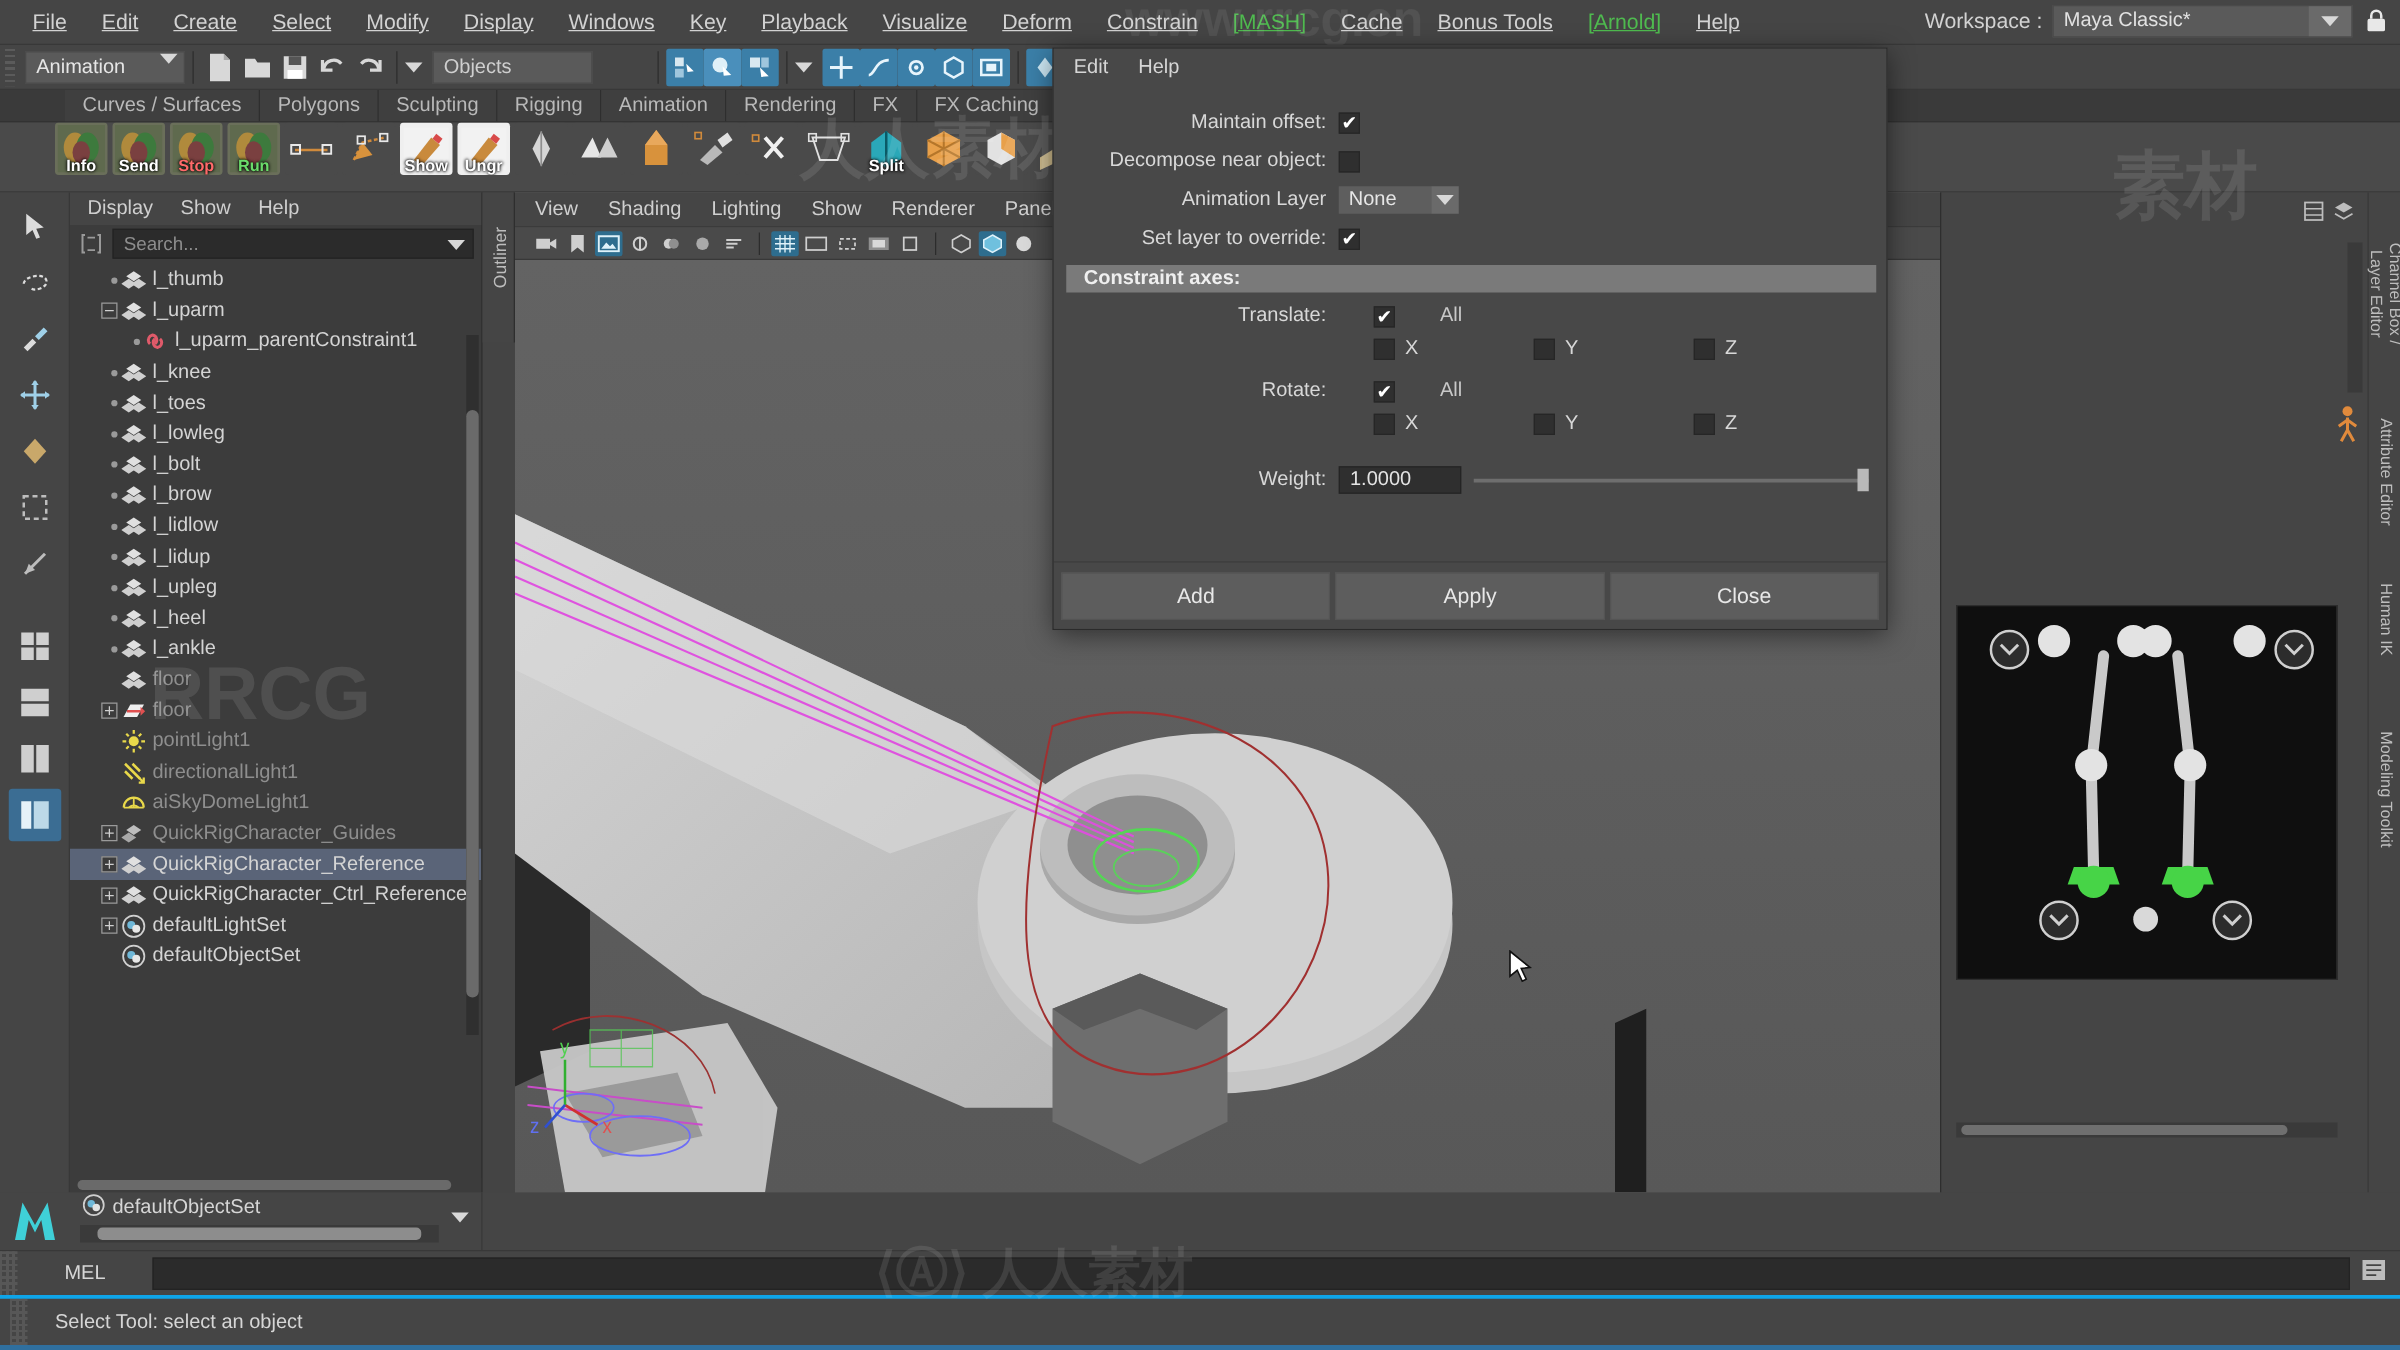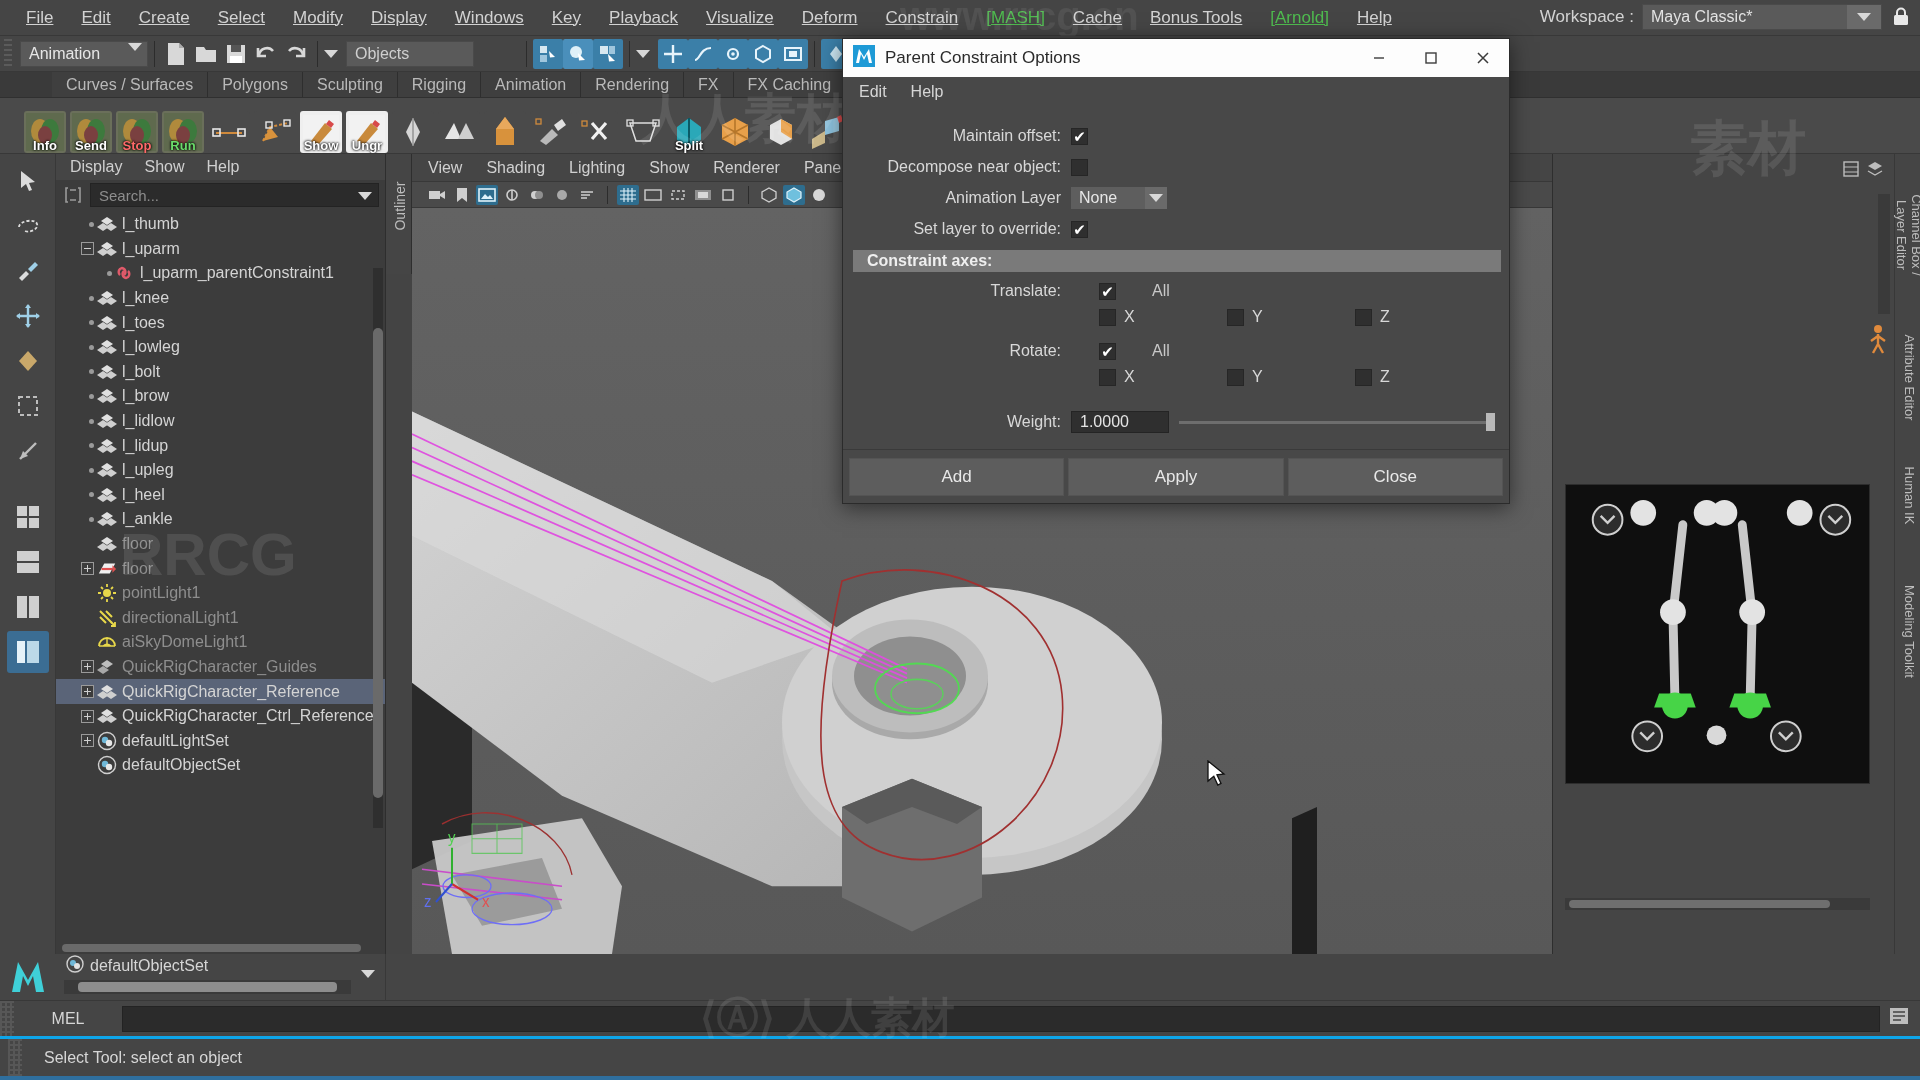--- a/index.html
+++ b/index.html
@@ -65,21 +65,21 @@
     border-bottom:1px solid #303030;
   }
   #shelftabs .tab {
     padding:0 14px;display:flex;align-items:center;font-size:16px;color:#b9b9b9;
     border-right:1px solid #2e2e2e; background:#3f3f3f;
   }
   #shelftabs .tab.active { background:#565656; color:#f0f0f0; }
 
   
   #shelf {
-    height:56px;background:#4a4a4a;display:flex;align-items:flex-end;padding-left:24px;gap:4px;
+    height:56px;background:#4a4a4a;display:flex;align-items:flex-start;padding-left:44px;gap:4px;
     border-bottom:1px solid #383838; overflow:hidden;
   }
   .sicon { width:42px;height:42px;border-radius:3px;position:relative;flex:0 0 auto;
            display:flex;align-items:center;justify-content:center;overflow:hidden; }
   .sicon .cap {
     position:absolute;bottom:0;left:0;right:0;text-align:center;font-size:13px;
     font-weight:bold;color:#fff;text-shadow:0 0 2px #000,0 0 3px #000;line-height:14px;
   }
   .sicon .cap.red{color:#ff6a6a;} .sicon .cap.grn{color:#6bdc6b;}
 
@@ -1195,44 +1195,20 @@
     </div>
     <div id="bluebar"></div>
   </div>
 
   <div class="wm" style="left:640px;top:84px;font-size:52px;">人人素材</div>
   <div class="wm" style="left:120px;top:520px;font-size:60px;">RRCG</div>
   <div class="wm" style="left:1690px;top:110px;font-size:58px;">素材</div>
   <div class="wm" style="left:700px;top:990px;font-size:42px;">⟨Ⓐ⟩ 人人素材</div>
 
   <div id="dialog">
-    <div id="dlgtitle">
-      <span>
-        <svg width="22" height="22" viewBox="0 0 22 22">
-            <rect width="22" height="22" fill="#1e9ad6"></rect>
-            <path d="M3 18 L6 4 L11 12 L16 4 L19 18 L16 18 L14 9 L11 15 L8 9 L6 18 Z" fill="#fff"></path>
-          </svg>
-      </span>
-      <span class="t">Parent Constraint Options</span>
-      <span class="wb" style="right:104px;">
-        <svg width="16" height="16" viewBox="0 0 16 16">
-            <path d="M3 8h10" stroke="#3c3c3c" stroke-width="1.4"></path>
-          </svg>
-        </span>
-      <span class="wb" style="right:52px;">
-        <svg width="16" height="16" viewBox="0 0 16 16">
-            <rect x="3" y="3" width="10" height="10" fill="none" stroke="#3c3c3c" stroke-width="1.4"></rect>
-          </svg>
-        </span>
-      <span class="wb" style="right:0px;">
-        <svg width="18" height="18" viewBox="0 0 18 18">
-            <path d="M4 4l10 10M14 4L4 14" stroke="#3c3c3c" stroke-width="1.5"></path>
-          </svg>
-        </span>
-    </div>
     <div id="dlgmenu">
         <span>Edit</span>
         <span>Help</span>
       </div>
     <div id="dlgbody">
       <div style="padding-top:18px" id="dlgfields">
           <div class="frow" style="margin-bottom: 9px;">
             <span class="flabel">Maintain offset:</span>
             <span class="cb chk on">✔</span>
           </div>

